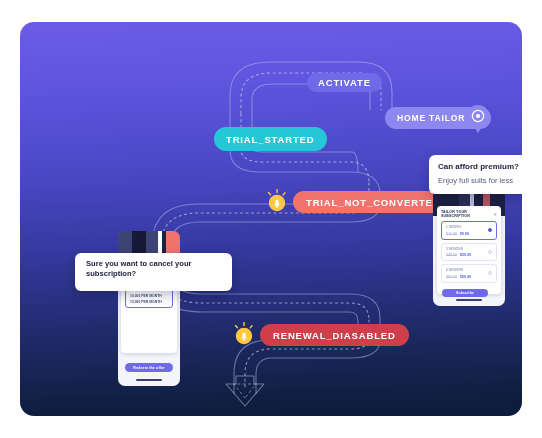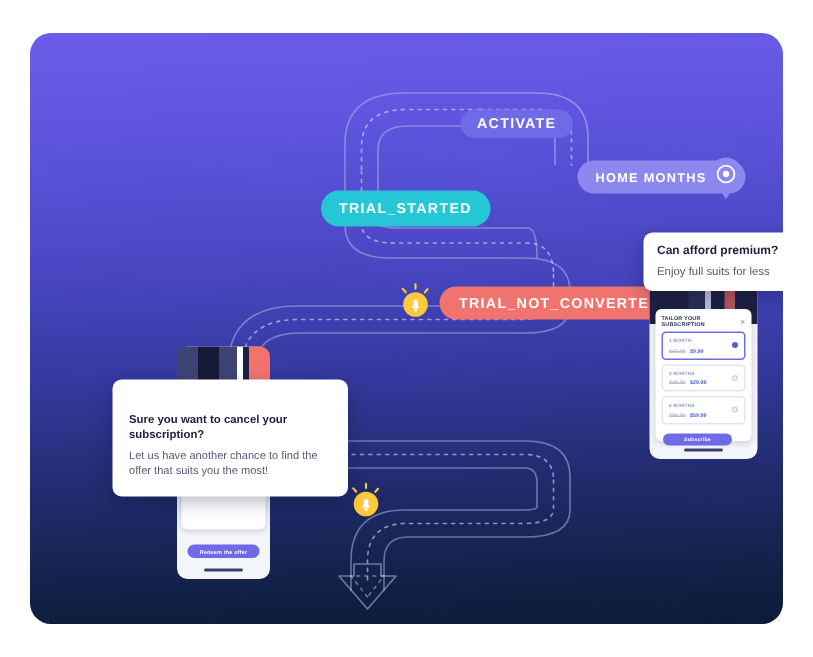--- a/index.html
+++ b/index.html
@@ -85,21 +85,21 @@
     background:#1d2142;
   }
   .strip{position:absolute;top:0;height:100%;}
 
   
   .tooltip{
     position:absolute;background:#ffffff;border-radius:6px;
     box-shadow:0 4px 12px rgba(8,12,40,.26);
     box-sizing:border-box;
   }
-  .tt-cancel{left:55px;top:231px;width:157px;padding:22px 11px 11px;}
+  .tt-cancel{left:55px;top:231px;width:157px;padding:6px 11px 11px;}
   .tt-premium{left:409px;top:133px;width:100px;padding:7px 9px 8px;}
   .tt-title{font-size:7.6px;font-weight:700;color:#1b1f3b;line-height:1.35;}
   .tt-body{font-size:7.4px;color:#555a78;line-height:1.45;margin-top:3px;}
   .tt-premium .tt-title{font-size:8px;}
   .tt-premium .tt-body{font-size:7.6px;margin-top:2px;}
 
   
   .card{
     position:absolute;background:#fff;border-radius:4px;
     box-sizing:border-box;
@@ -215,20 +215,21 @@
       <path d="M225,384 L206,362 L216,362 L216,354 L234,354 L234,362 L244,362 Z" fill="none" stroke="#b9c0e8" stroke-opacity="0.55" stroke-width="1.1" stroke-linejoin="round"></path>
       <path d="M225,376 L214,362 L236,362 Z" fill="none" stroke="#d6daf2" stroke-opacity="0.5" stroke-width="1" stroke-dasharray="2 3.4" stroke-linecap="round"></path>
     </svg>
 
     <div class="badge badge-activate">ACTIVATE</div>
 
     <div class="badge badge-trial-started">TRIAL_STARTED</div>
 
     <div class="badge badge-trial-not-converted">TRIAL_NOT_CONVERTED</div>
 
+    <div class="badge badge-renewal">RENEWAL_DIASABLED</div>
 
     <div class="alarm alarm-trial">
       <svg viewBox="0 0 26 26" width="26" height="26">
         <g stroke="#ffc83d" stroke-width="1.4" stroke-linecap="round">
           <line x1="4.5" y1="4.5" x2="6.5" y2="6.8"></line>
           <line x1="13" y1="1.6" x2="13" y2="4.4"></line>
           <line x1="21" y1="4.8" x2="19.2" y2="6.9"></line>
         </g>
         <circle cx="13" cy="15" r="8.2" fill="#ffc83d"></circle>
         <path d="M10.2,17.4 L15.8,17.4 L14.6,15.6 L14.6,13.3 A1.6,1.6 0 0 0 11.4,13.3 L11.4,15.6 Z" fill="#ffffff"></path>
@@ -244,21 +245,21 @@
           <line x1="21" y1="4.8" x2="19.2" y2="6.9"></line>
         </g>
         <circle cx="13" cy="15" r="8.2" fill="#ffc83d"></circle>
         <path d="M10.2,17.4 L15.8,17.4 L14.6,15.6 L14.6,13.3 A1.6,1.6 0 0 0 11.4,13.3 L11.4,15.6 Z" fill="#ffffff"></path>
         <circle cx="13" cy="18.6" r="1.1" fill="#ffffff"></circle>
       </svg>
     </div>
 
 
     <div class="pin pin-home">
-      <div class="pin-body">HOME MONTHS</div>
+      <div class="pin-body">HOME TAILOR</div>
       <svg class="pin-marker" viewBox="0 0 30 30">
         <path d="M15,2 A11,11 0 0 1 15,24 A11,11 0 0 1 15,2 Z" fill="#8d88ef"></path>
         <path d="M9,20 L15,30 L21,20 Z" fill="#8d88ef"></path>
         <circle cx="15" cy="13" r="5.6" fill="none" stroke="#ffffff" stroke-width="1.2"></circle>
         <circle cx="15" cy="13" r="2.1" fill="#ffffff"></circle>
       </svg>
     </div>
 
     <div class="phone phone-left">
       <div class="phone-shell">
@@ -343,21 +344,20 @@
           </div>
         </div>
 
         <div class="btn-sub">Subscribe</div>
         <div class="home-bar"></div>
       </div>
     </div>
 
     <div class="tooltip tt-cancel">
       <div class="tt-title">Sure you want to cancel your subscription?</div>
-      <div class="tt-body">Let us have another chance to find the offer that suits you the most!</div>
     </div>
 
     <div class="tooltip tt-premium">
       <div class="tt-title">Can afford premium?</div>
       <div class="tt-body">Enjoy full suits for less</div>
     </div>
 
   </div>
 </div>
 

